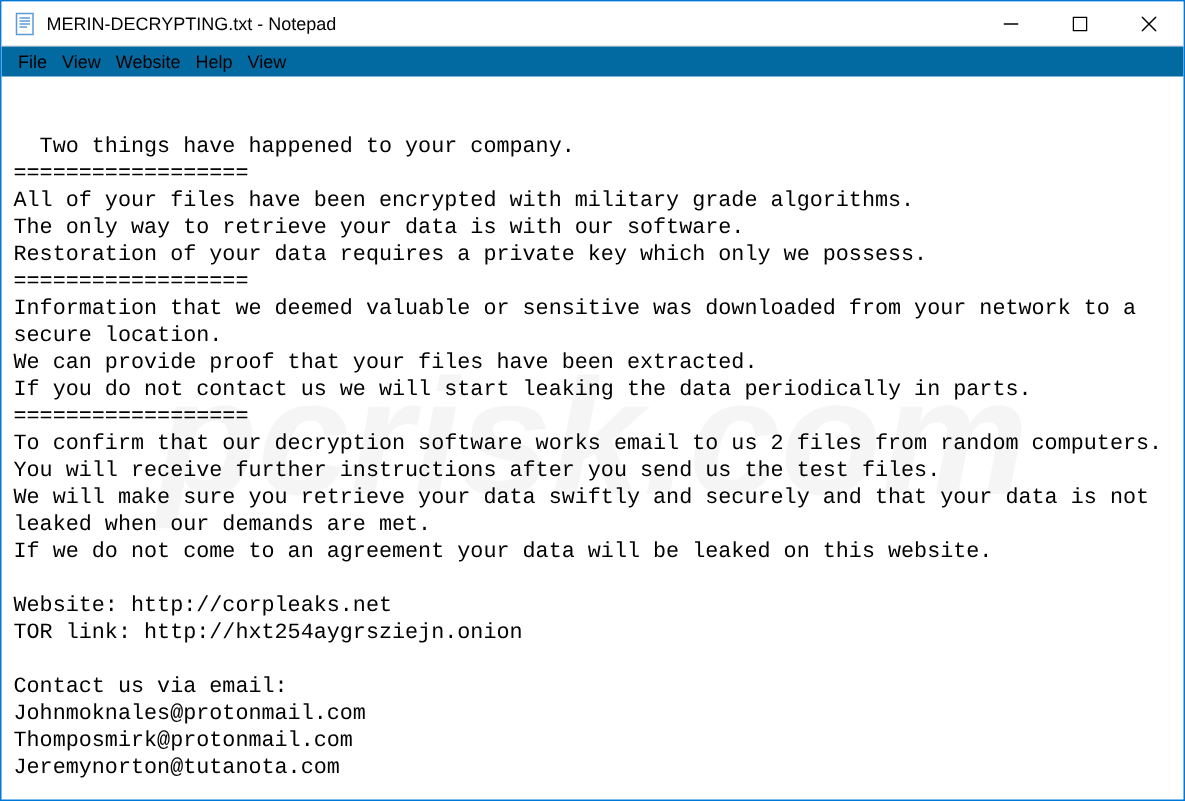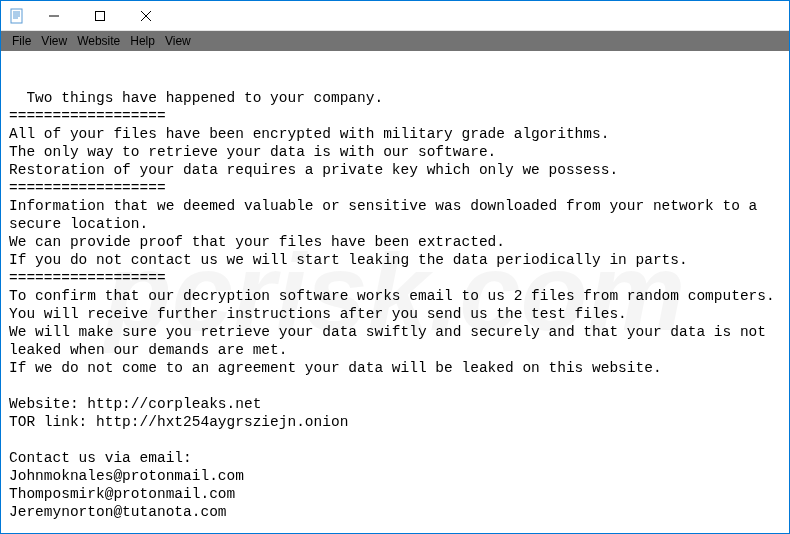--- a/index.html
+++ b/index.html
@@ -44,21 +44,21 @@
       justify-content: center;
       font-size: 10px;
       color: #000;
     }
     .win-btn.close {
       color: #000;
     }
     .win-btn svg { display: block; }
     .menubar {
       height: 20px;
-      background: #737373;
+      background: #0369a1;
       display: flex;
       align-items: center;
       padding-left: 6px;
       font-size: 12px;
       color: #000;
     }
     .menu-item {
       padding: 0 5px;
       cursor: default;
     }
@@ -94,20 +94,21 @@
 <div class="titlebar">
   <span class="titlebar-icon">
     <svg width="16" height="16" viewBox="0 0 16 16">
       <rect x="2" y="1" width="11" height="14" fill="#fff" stroke="#5b9bd5" stroke-width="1"></rect>
       <line x1="4" y1="4" x2="11" y2="4" stroke="#5b9bd5" stroke-width="1"></line>
       <line x1="4" y1="6" x2="11" y2="6" stroke="#5b9bd5" stroke-width="1"></line>
       <line x1="4" y1="8" x2="11" y2="8" stroke="#5b9bd5" stroke-width="1"></line>
       <line x1="4" y1="10" x2="9" y2="10" stroke="#5b9bd5" stroke-width="1"></line>
     </svg>
   </span>
+  <span class="titlebar-title">MERIN-DECRYPTING.txt - Notepad</span>
   <div class="win-controls">
     <div class="win-btn">
       <svg width="10" height="10">
           <line x1="0" y1="5" x2="10" y2="5" stroke="#000" stroke-width="1"></line>
         </svg>
     </div>
     <div class="win-btn">
       <svg width="10" height="10">
           <rect x="0.5" y="0.5" width="9" height="9" fill="none" stroke="#000" stroke-width="1"></rect>
         </svg>

